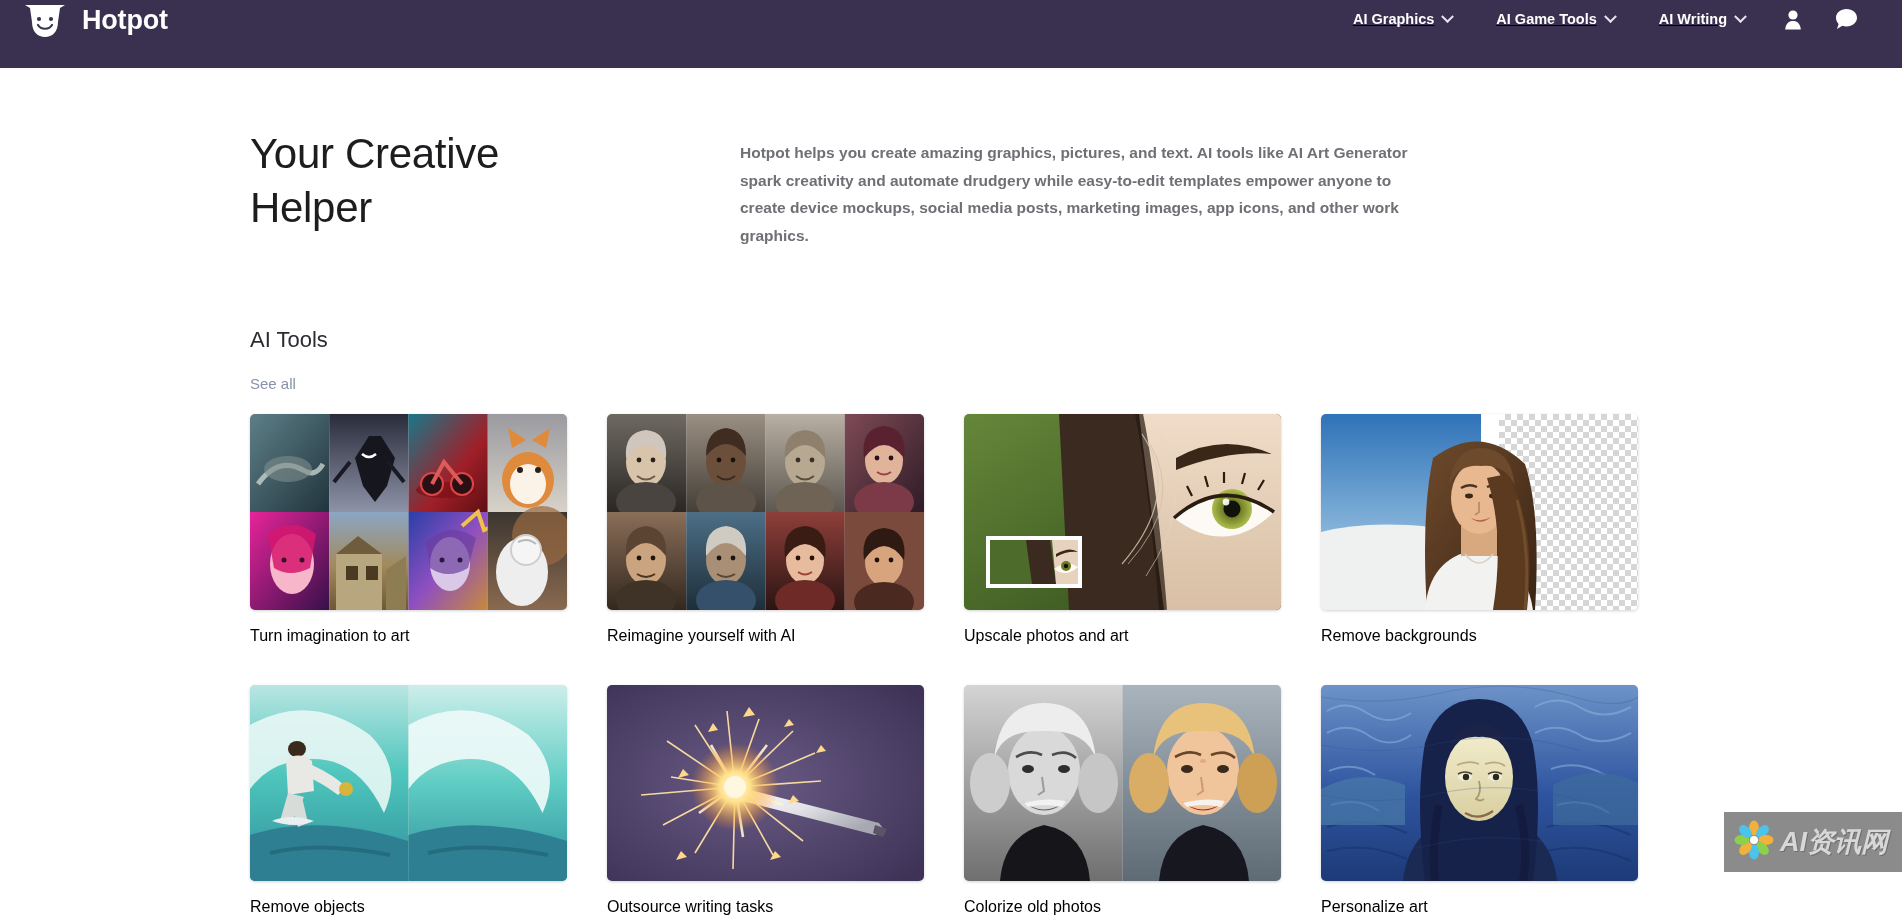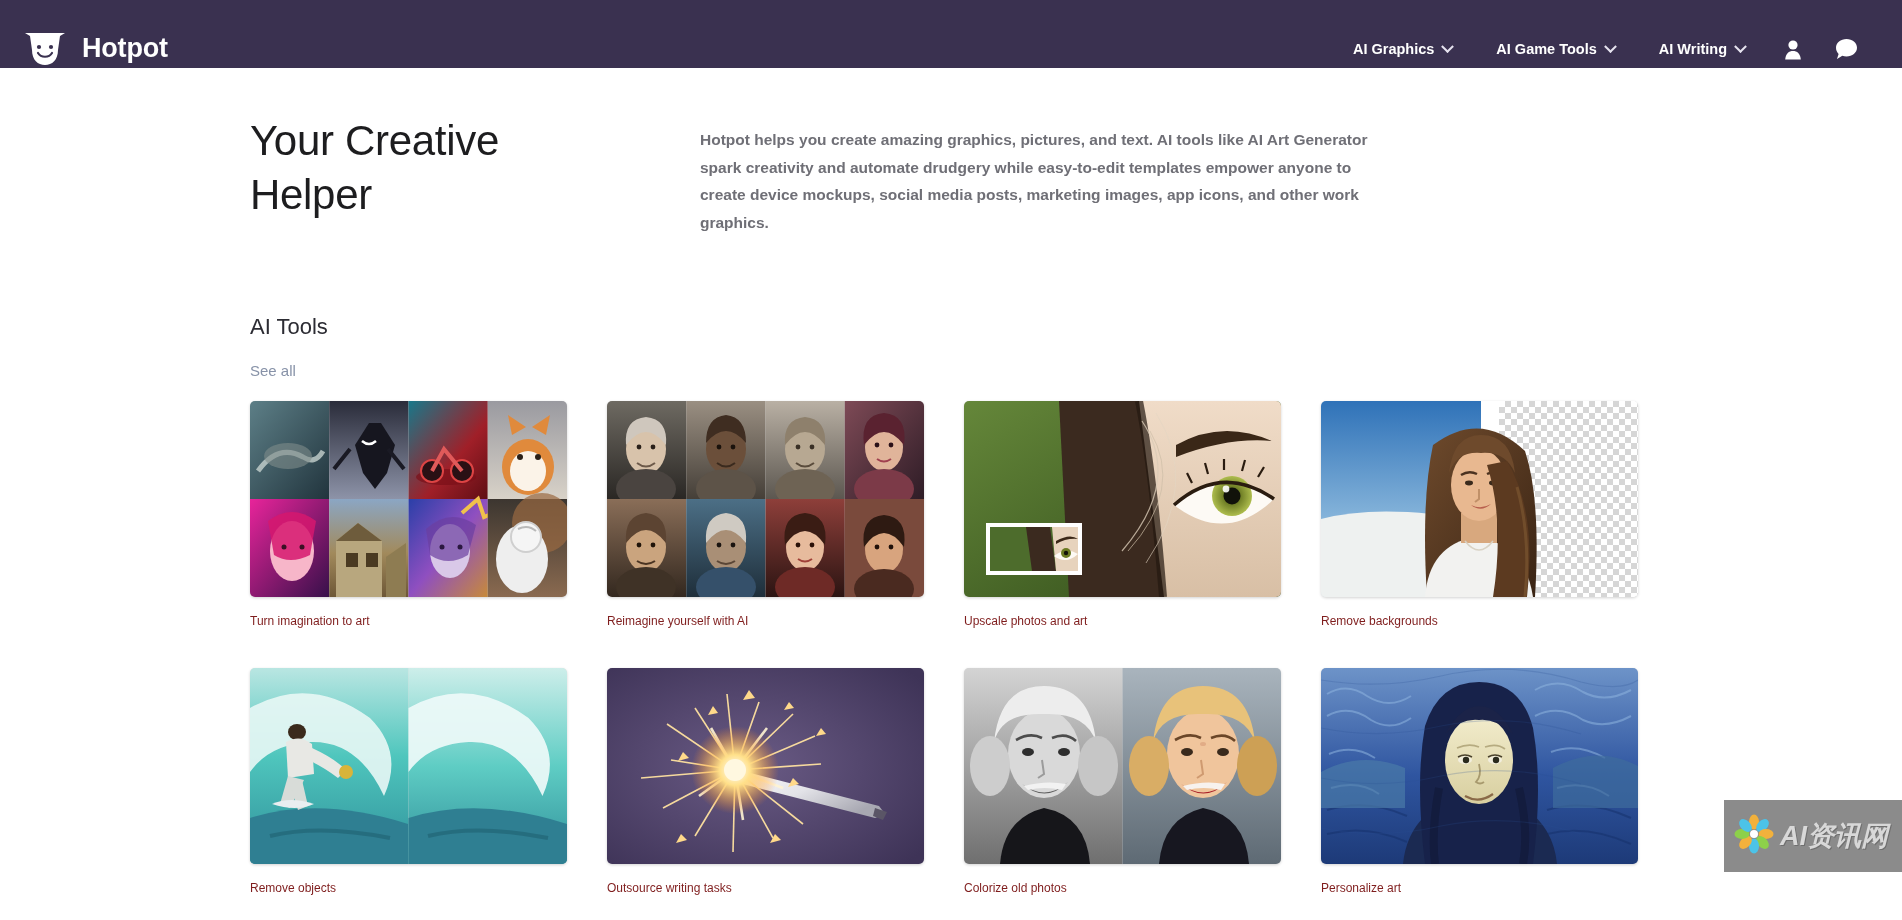--- a/index.html
+++ b/index.html
@@ -10,21 +10,21 @@
     overflow: hidden;
     background: #ffffff;
     font-family: "Liberation Sans", sans-serif;
   }
 
   
   .header {
     height: 68px;
     background: #3a3150;
     display: flex;
-    align-items: flex-end;
+    align-items: flex-start;
     padding: 0 28px 0 22px;
     position: relative;
   }
   .brand {
     display: flex;
     align-items: center;
     gap: 14px;
     cursor: pointer;
   }
   .logo-pot { width: 46px; height: 40px; display: block; }
@@ -32,20 +32,21 @@
     color: #ffffff;
     font-size: 27px;
     font-weight: bold;
     letter-spacing: -0.2px;
   }
   .nav {
     margin-left: auto;
     display: flex;
     align-items: center;
     gap: 0;
+    text-decoration: underline;
   }
   .nav-item {
     display: flex;
     align-items: center;
     gap: 9px;
     color: #ffffff;
     font-size: 14.5px;
     font-weight: bold;
     padding: 10px 22px;
     cursor: pointer;
@@ -68,21 +69,22 @@
 
   
   .page {
     padding: 0 0 0 0;
     position: relative;
     height: 852px;
     background: #fff;
   }
   .hero {
     display: flex;
-    padding: 46px 0 0 0;
+    padding: 59px 0 0 0;
+    gap: 40px;
   }
   .hero-left { width: 700px; padding-left: 250px; }
   .hero-title {
     font-size: 42px;
     line-height: 1.28;
     font-weight: 300;
     color: #1d1d1f;
     letter-spacing: -0.3px;
     max-width: 330px;
   }
@@ -133,22 +135,22 @@
     height: 196px;
     border-radius: 5px;
     overflow: hidden;
     position: relative;
     box-shadow: 0 1px 3px rgba(0,0,0,.18);
     background: #ddd;
   }
   .card-thumb svg { display: block; width: 100%; height: 100%; }
   .card-label {
     margin-top: 17px;
-    font-size: 12px;
-    color: #7f1d1d;
+    font-size: 16px;
+    color: #000000;
   }
 
   
   .checker {
     position: absolute;
     top: 0; right: 0; bottom: 0;
     width: 44%;
     background-image:
       linear-gradient(45deg, #d6d6d6 25%, transparent 25%, transparent 75%, #d6d6d6 75%),
       linear-gradient(45deg, #d6d6d6 25%, transparent 25%, transparent 75%, #d6d6d6 75%);
@@ -156,21 +158,21 @@
     background-position: 0 0, 6px 6px;
     background-color: #ffffff;
   }
 
   
   .watermark {
     position: absolute;
     right: 0px;
     bottom: 48px;
     width: 178px;
-    height: 72px;
+    height: 60px;
     background: #8b8b8b;
     display: flex;
     align-items: center;
     gap: 6px;
     padding: 0 10px;
   }
   .wm-text {
     font-size: 27px;
     font-weight: bold;
     font-style: italic;

